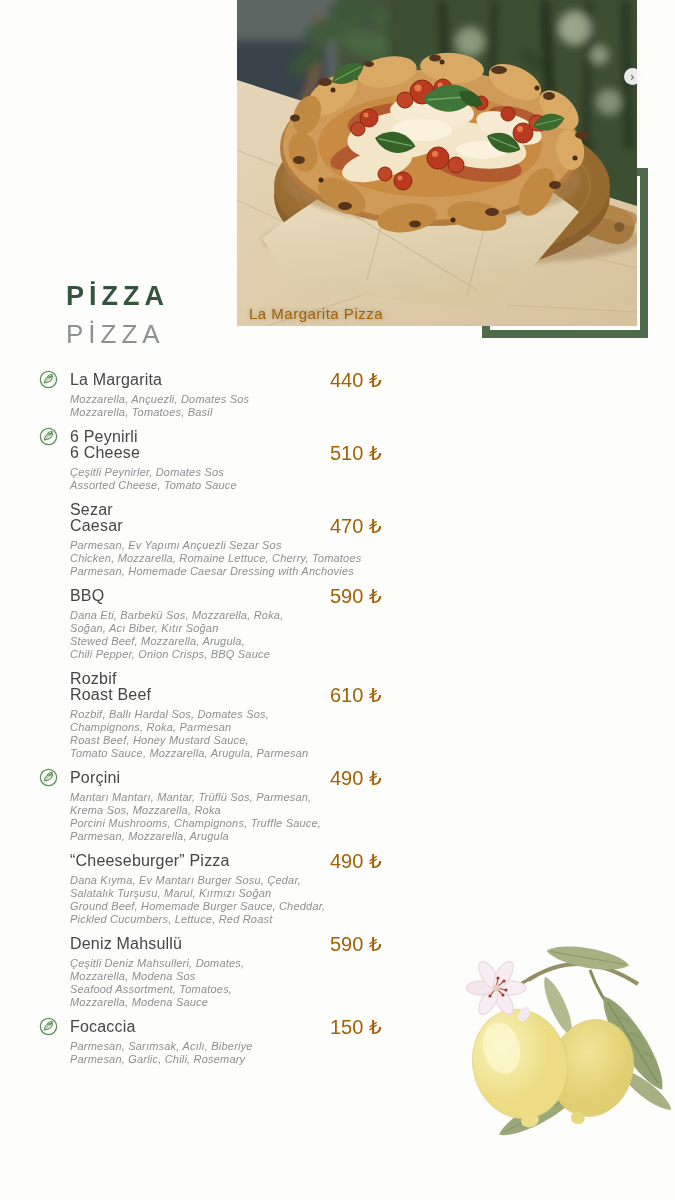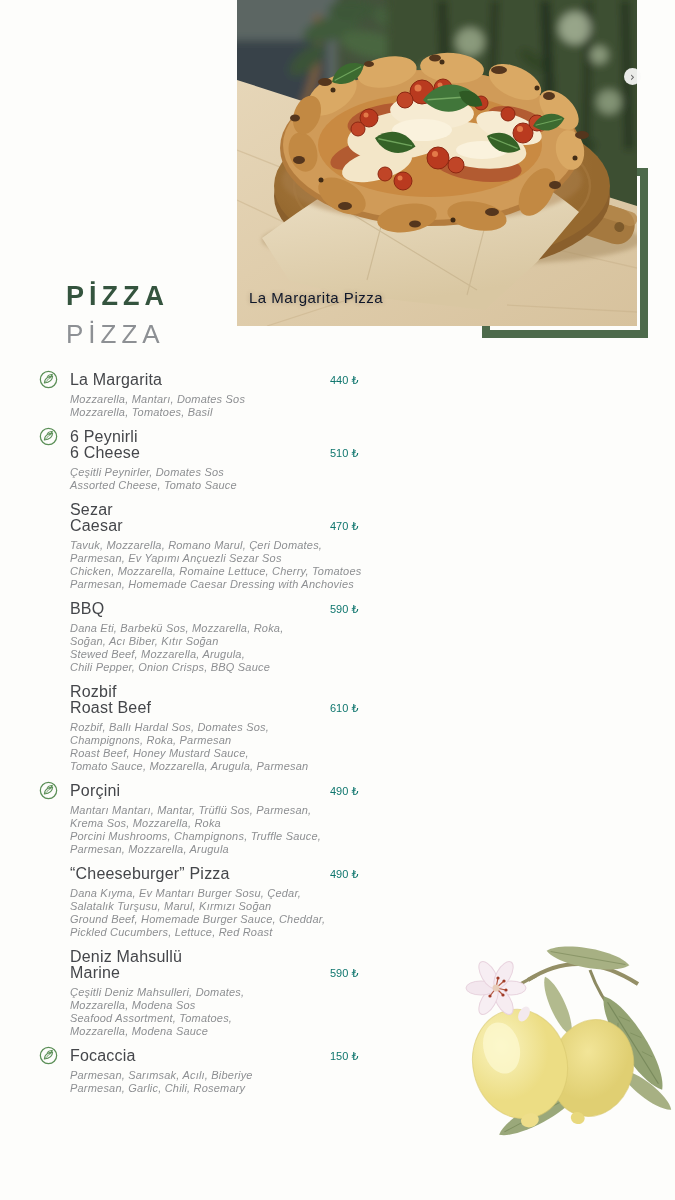--- a/index.html
+++ b/index.html
@@ -3,38 +3,38 @@
 <meta charset="utf-8">
 <style>
   html,body{margin:0;padding:0;background:#e8e8e8;}
   .page{position:relative;width:675px;height:1200px;background:#fdfdfb;overflow:hidden;
         font-family:"Liberation Sans",sans-serif;color:#44464a;}
   
   .green-frame{position:absolute;left:482px;top:168px;width:166px;height:170px;
                border:8px solid #4d6a4b;box-sizing:border-box;z-index:1;}
   .photo{position:absolute;left:237px;top:0;width:400px;height:326px;z-index:2;}
   .photo svg{display:block;}
-  .caption{position:absolute;left:12px;bottom:20px;color:#0f172a;font-size:15px;
+  .caption{position:absolute;left:12px;bottom:4px;color:#a16207;font-size:15px;
            letter-spacing:.5px;text-shadow:0 0 4px rgba(80,60,40,.35);}
   .next-btn{position:absolute;right:-4px;top:68px;width:17px;height:17px;border-radius:50%;
             border:none;background:rgba(250,250,248,.92);color:#5a5a5a;font-size:12px;line-height:16px;
             padding:0;cursor:pointer;z-index:3;font-family:"DejaVu Sans",sans-serif;}
   
   .titles{position:absolute;left:66px;top:281px;z-index:3;}
   .title-tr{margin:0;font-size:27px;font-weight:700;letter-spacing:5px;color:#34543e;}
   .title-en{margin:7px 0 0 0;font-size:26px;font-weight:400;letter-spacing:5px;color:#8d9094;}
   
   .menu{position:absolute;left:70px;top:372px;width:332px;z-index:3;}
   .item{position:relative;margin-bottom:10px;}
   .item-head{display:flex;align-items:flex-end;}
   .names{flex:1 1 auto;}
   .name{font-size:16px;line-height:16px;color:#44464a;font-weight:500;letter-spacing:.2px;}
   .name.en{font-weight:400;}
-  .price{flex:0 0 auto;width:72px;margin-left:8px;font-size:11px;line-height:16px;
-         color:#0f766e;font-weight:500;white-space:nowrap;
+  .price{flex:0 0 auto;width:72px;margin-left:8px;font-size:20px;line-height:16px;
+         color:#a16207;font-weight:500;white-space:nowrap;
          font-family:"Liberation Sans","DejaVu Sans",sans-serif;}
   .leaf{position:absolute;left:-31px;top:-2px;width:19px;height:19px;}
   .desc{margin-top:5px;}
   .desc-line{font-size:11px;line-height:13px;font-style:italic;color:#8d8f92;letter-spacing:.2px;}
   
   .lemons{position:absolute;left:440px;top:918px;z-index:1;}
 </style>
 </head>
 <body>
 
@@ -249,21 +249,21 @@
         </svg>
       </span>
       <div class="item-head">
         <div class="names">
           <div class="name">La Margarita</div>
 
         </div>
         <div class="price">440 ₺</div>
       </div>
       <div class="desc">
-          <div class="desc-line">Mozzarella, Mantarı, Domates Sos</div>
+          <div class="desc-line">Mozzarella, Ançuezli, Domates Sos</div>
           <div class="desc-line">Mozzarella, Tomatoes, Basil</div>
         </div>
     </div>
 
     <div class="item">
       <span class="leaf">
         <svg width="19" height="19" viewBox="0 0 24 24">
           <circle cx="12" cy="12" r="10.3" fill="none" stroke="#5b8f57" stroke-width="1.6"></circle>
           <path d="M6.8 16.4 C7.1 11.2 10.4 8.2 17.2 7.6 C16.8 12.8 13.2 15.9 6.8 16.4 Z" fill="none" stroke="#5b8f57" stroke-width="1.5" stroke-linejoin="round"></path>
           <path d="M8.2 15.2 C10.5 12.6 13 10.4 15.6 9.1" fill="none" stroke="#5b8f57" stroke-width="1.1"></path>
@@ -286,21 +286,20 @@
     <div class="item">
 
       <div class="item-head">
         <div class="names">
           <div class="name">Sezar</div>
           <div class="name en">Caesar</div>
         </div>
         <div class="price">470 ₺</div>
       </div>
       <div class="desc">
-          <div class="desc-line">Tavuk, Mozzarella, Romano Marul, Çeri Domates,</div>
           <div class="desc-line">Parmesan, Ev Yapımı Ançuezli Sezar Sos</div>
           <div class="desc-line">Chicken, Mozzarella, Romaine Lettuce, Cherry, Tomatoes</div>
           <div class="desc-line">Parmesan, Homemade Caesar Dressing with Anchovies</div>
         </div>
     </div>
 
     <div class="item">
 
       <div class="item-head">
         <div class="names">
@@ -373,21 +372,20 @@
           <div class="desc-line">Ground Beef, Homemade Burger Sauce, Cheddar,</div>
           <div class="desc-line">Pickled Cucumbers, Lettuce, Red Roast</div>
         </div>
     </div>
 
     <div class="item">
 
       <div class="item-head">
         <div class="names">
           <div class="name">Deniz Mahsullü</div>
-          <div class="name en">Marine</div>
         </div>
         <div class="price">590 ₺</div>
       </div>
       <div class="desc">
           <div class="desc-line">Çeşitli Deniz Mahsulleri, Domates,</div>
           <div class="desc-line">Mozzarella, Modena Sos</div>
           <div class="desc-line">Seafood Assortment, Tomatoes,</div>
           <div class="desc-line">Mozzarella, Modena Sauce</div>
         </div>
     </div>

